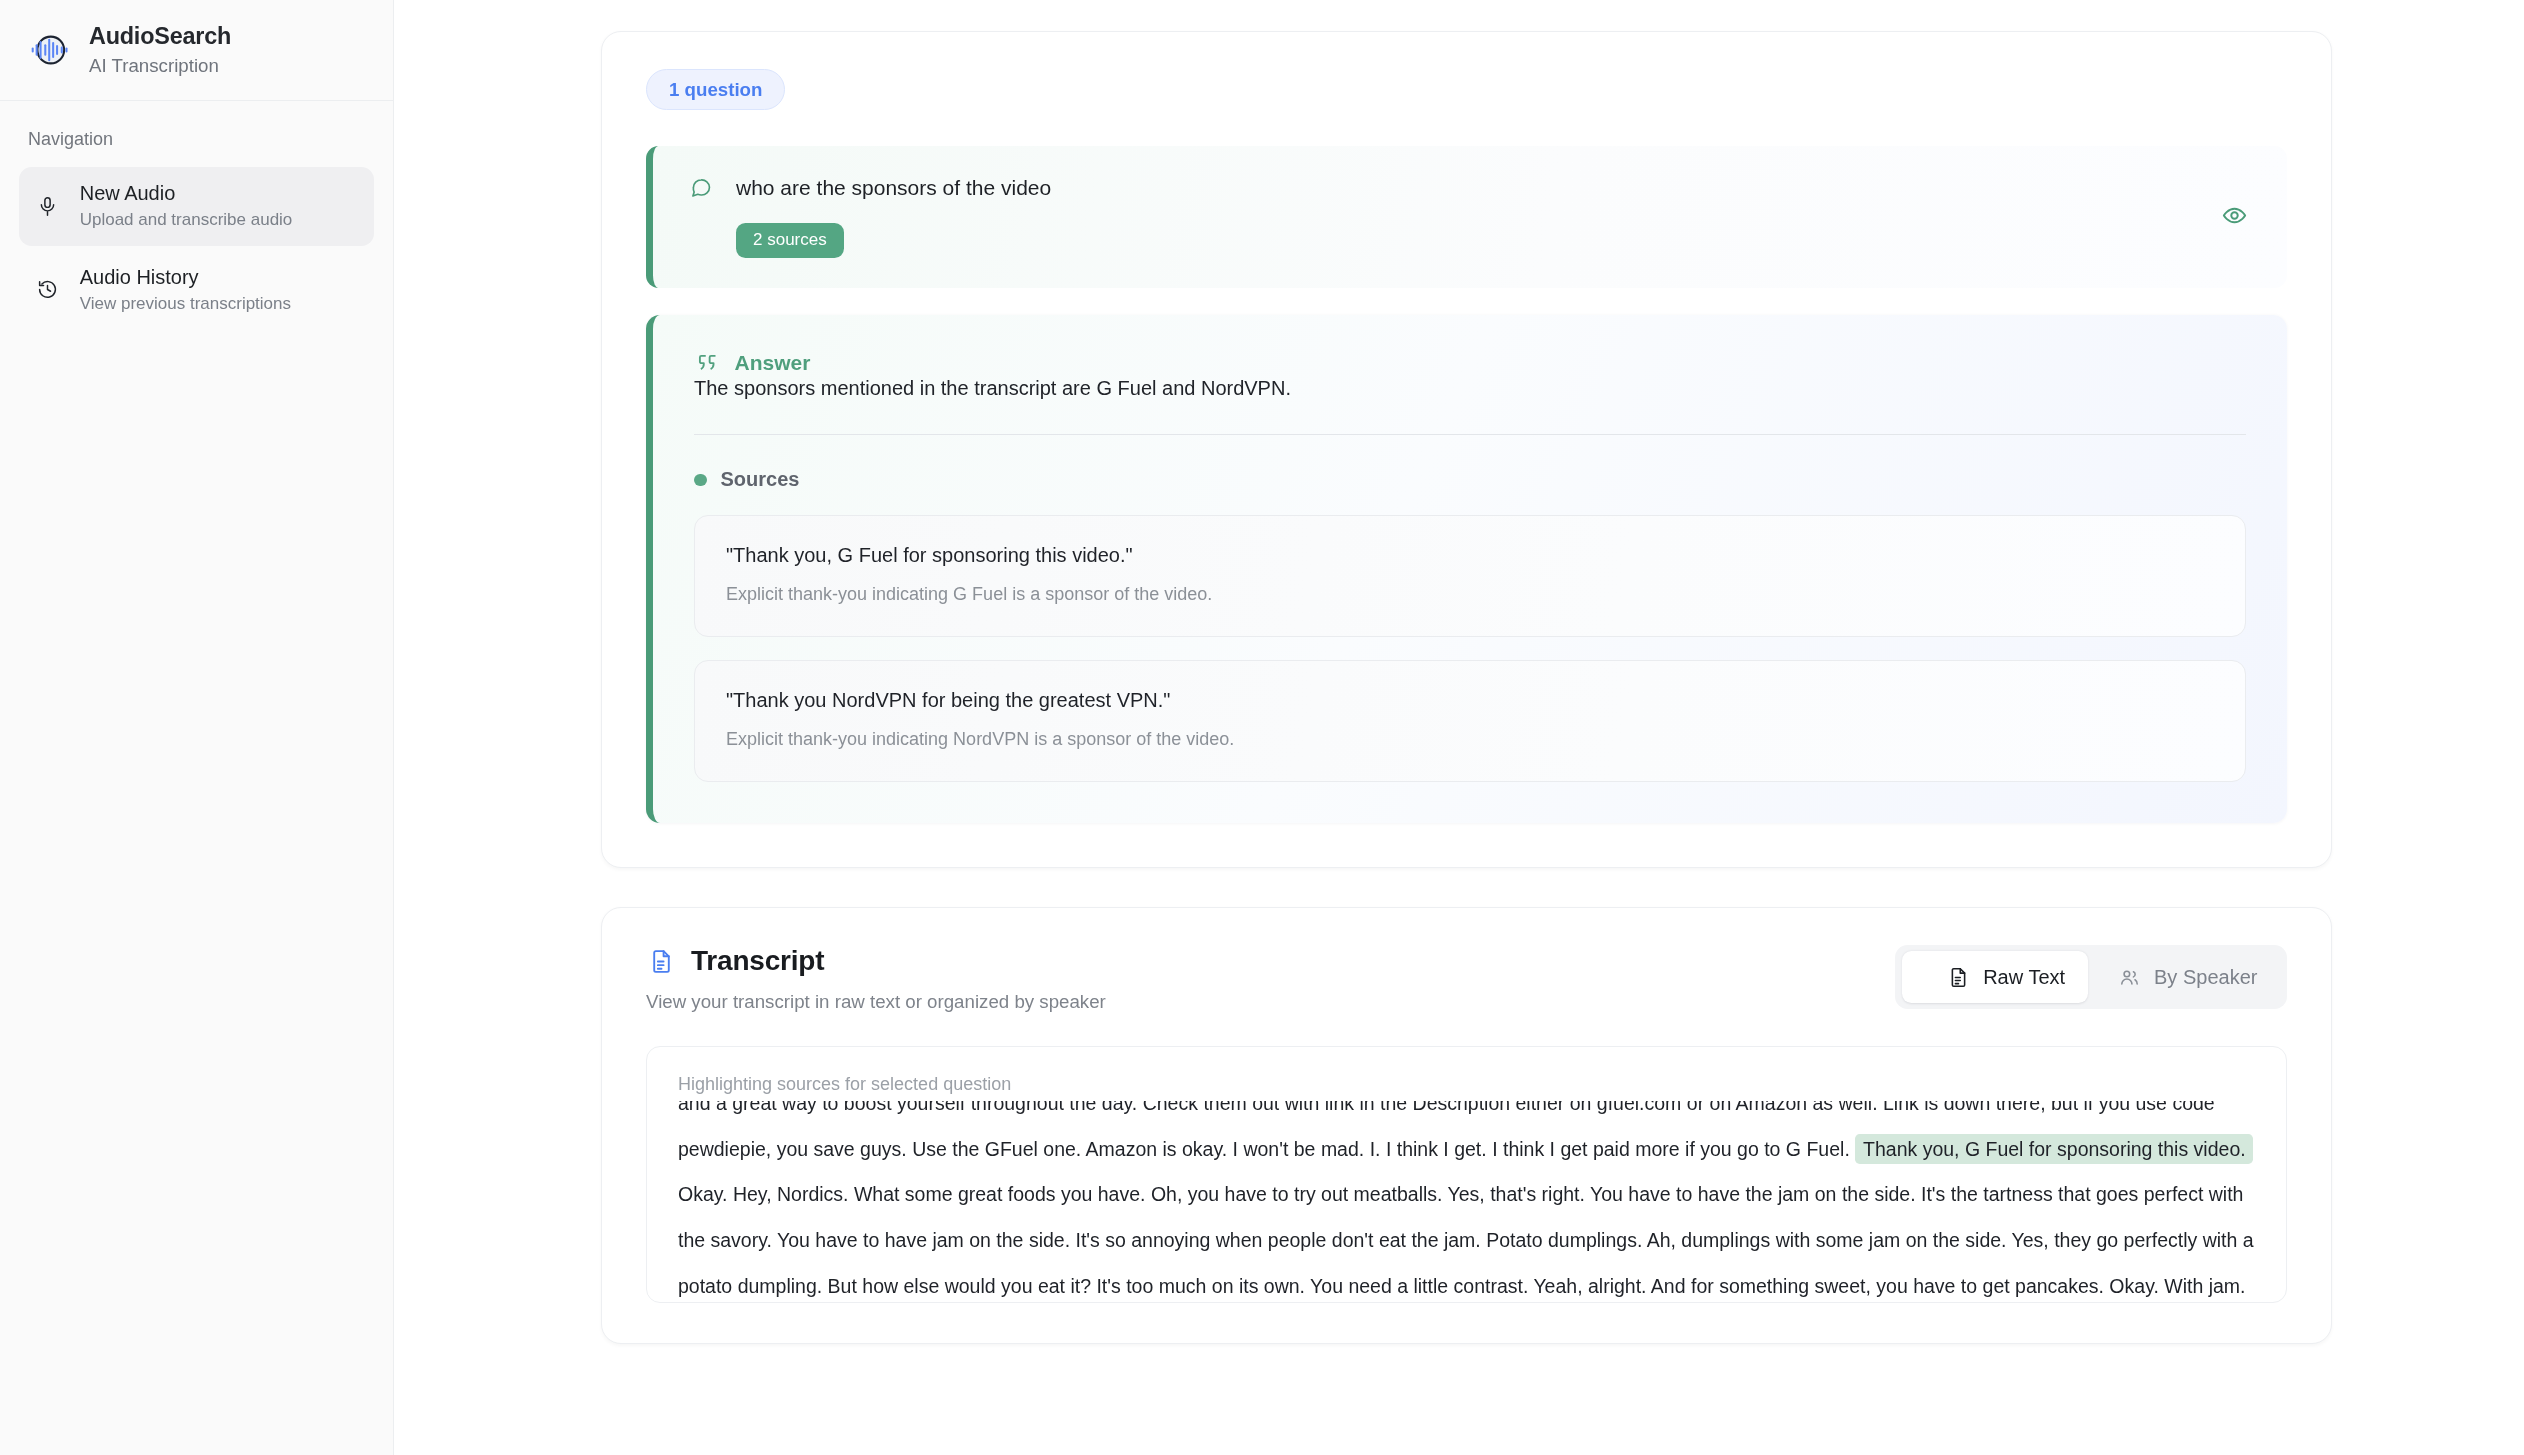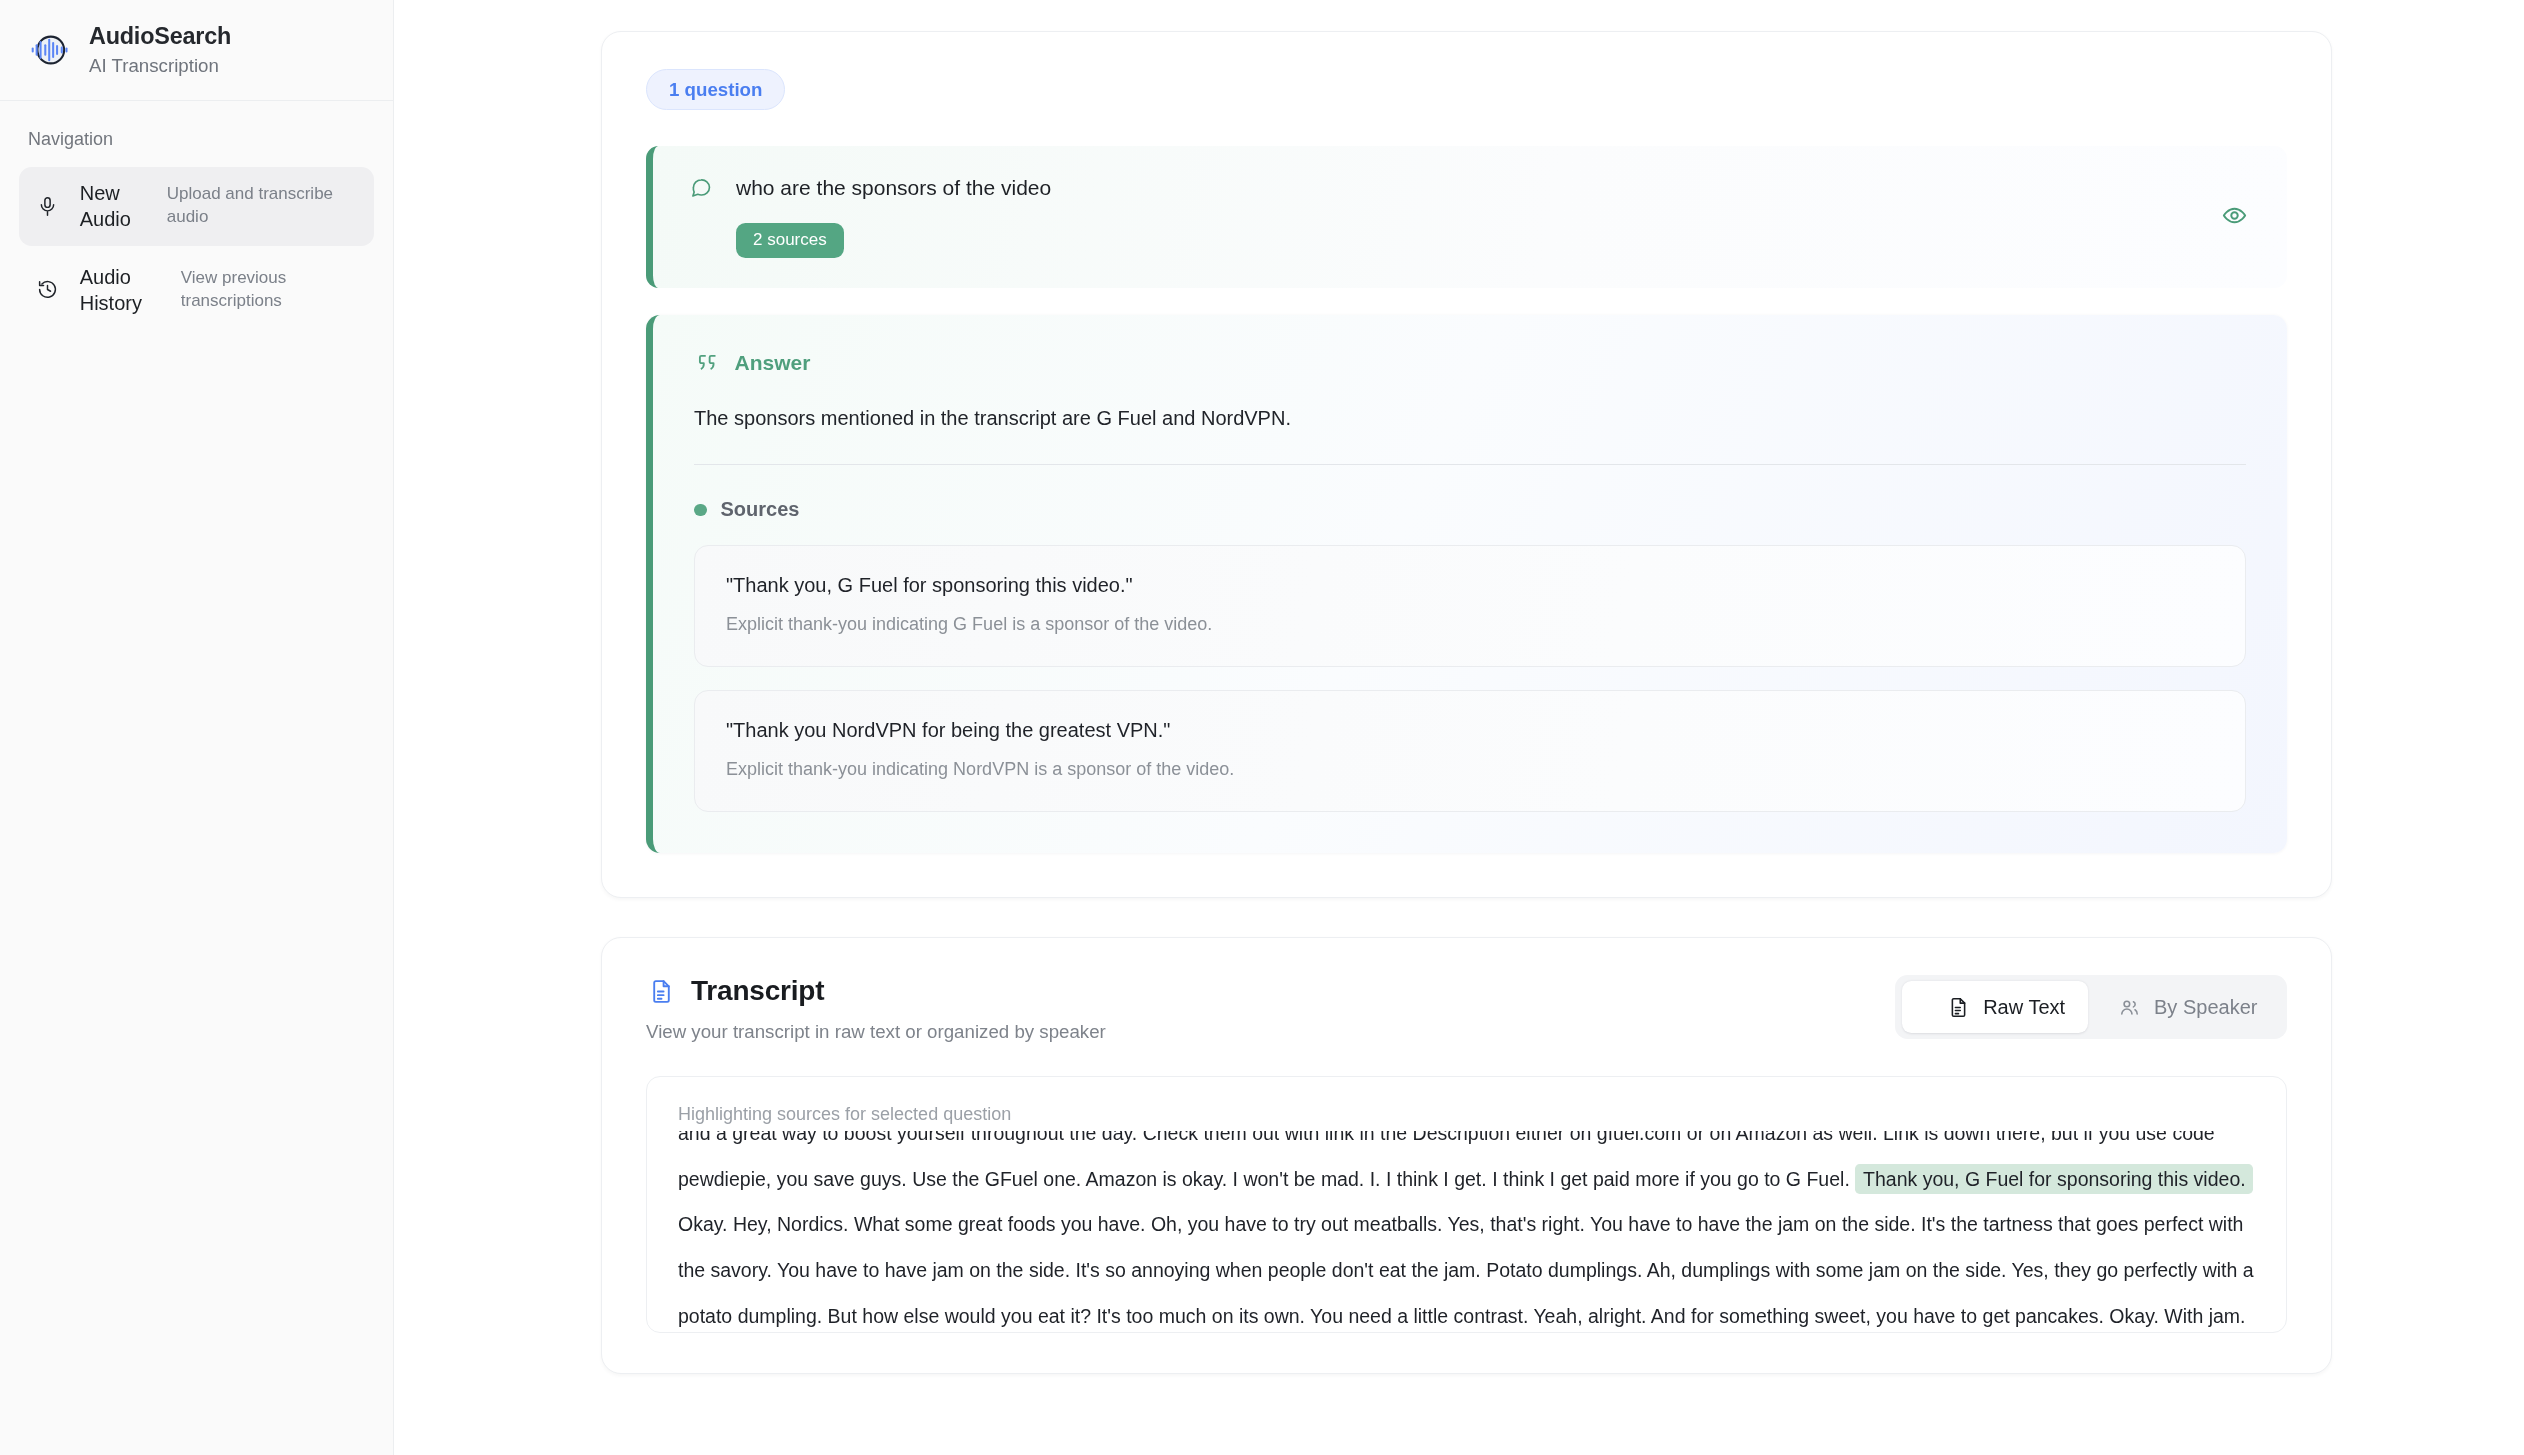--- a/index.html
+++ b/index.html
@@ -35,21 +35,21 @@
     font-size: 18px; color: #72767d;
     padding: 0 9.4px 17px 9.4px;
   }
   .nav-item {
     display: flex; align-items: center; gap: 17px;
     padding: 13.3px 14px; border-radius: 12.5px;
     margin-bottom: 4.7px; cursor: pointer;
   }
   .nav-item.active { background: #efeff1; }
   .nav-ico { width: 30px; height: 30px; flex: 0 0 30px; display: flex; align-items: center; justify-content: center; color: #25282d; }
-  .nav-txt { display: flex; }
+  .nav-txt { display: flex; flex-direction: column; }
   .nav-title { font-size: 20px; color: #1d2024; line-height: 1.3; }
   .nav-desc { font-size: 17px; color: #7b8089; line-height: 1.35; margin-top: 3.1px; }
 
   .sb-footer {
     margin-top: auto;
     border-top: 1.6px solid #eceef0;
     padding: 26.5px 28px; height: 137px; flex: 0 0 137px;
     display: flex; align-items: center; gap: 18.7px;
   }
   .avatar {
@@ -117,21 +117,21 @@
     margin-top: 26.5px;
     border-left: 7px solid #4a9b78;
     border-radius: 14px;
     background: linear-gradient(115deg,#f5fbf8 0%, #fafcfe 45%, #f3f6fe 100%);
     padding: 34px 41px 41px 41px;
     box-shadow: 0 0.8px 3.1px rgba(16,24,40,0.04);
   }
   .ans-head { display: flex; align-items: center; gap: 12.5px; }
   .ico-quote-green { width: 28px; height: 28px; color: #52a17f; display:flex; align-items:center; justify-content:center; }
   .ans-label { font-size: 21px; font-weight: bold; color: #4f9f7d; text-align: right; }
-  .ans-body { font-size: 20px; color: #21242a; margin-top: 30px; }
+  .ans-body { font-size: 20px; color: #21242a; }
   .ans-rule { height: 1.6px; background: #e3e6ea; margin: 34px 0 0 0; }
   .src-head { display: flex; align-items: center; gap: 14px; margin-top: 33px; }
   .dot { width: 12.5px; height: 12.5px; border-radius: 50%; background: #5aa886; }
   .src-label { font-size: 20px; font-weight: bold; color: #5f646d; }
   .src-card {
     margin-top: 23.4px;
     background: linear-gradient(100deg,#f8f9fa 0%, #fbfcfd 60%, #fcfdff 100%);
     border: 1.6px solid #eaecef; border-radius: 14px;
     padding: 28px 31px 31px 31px;
   }

